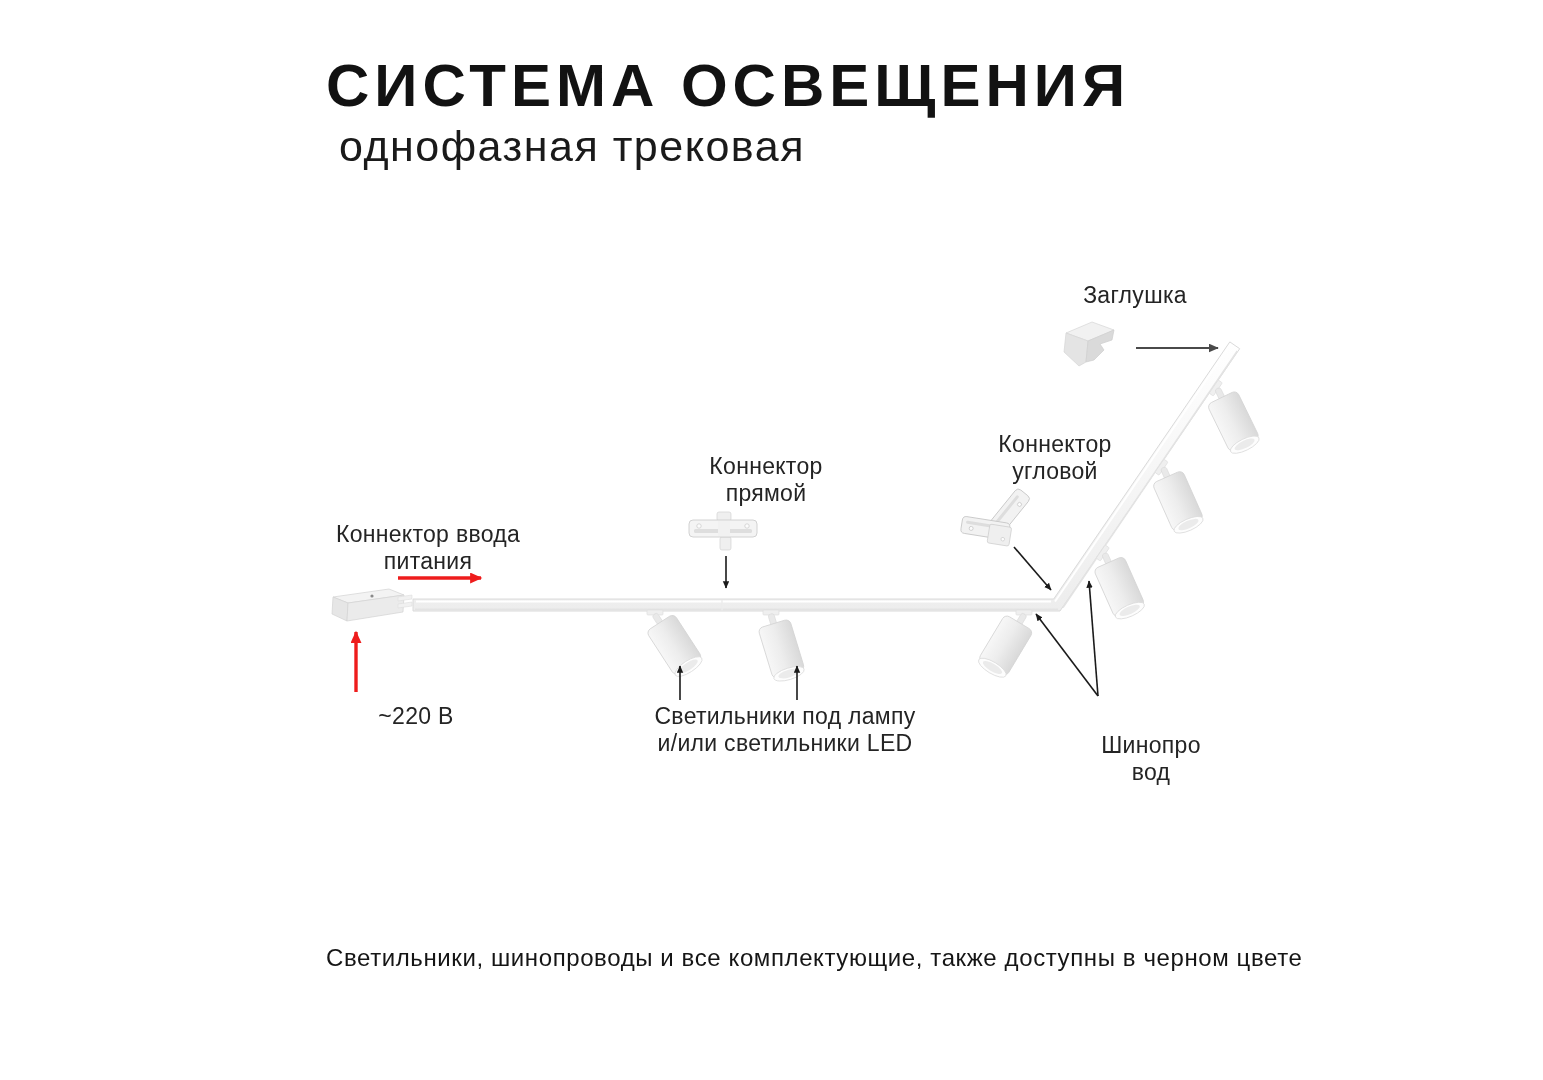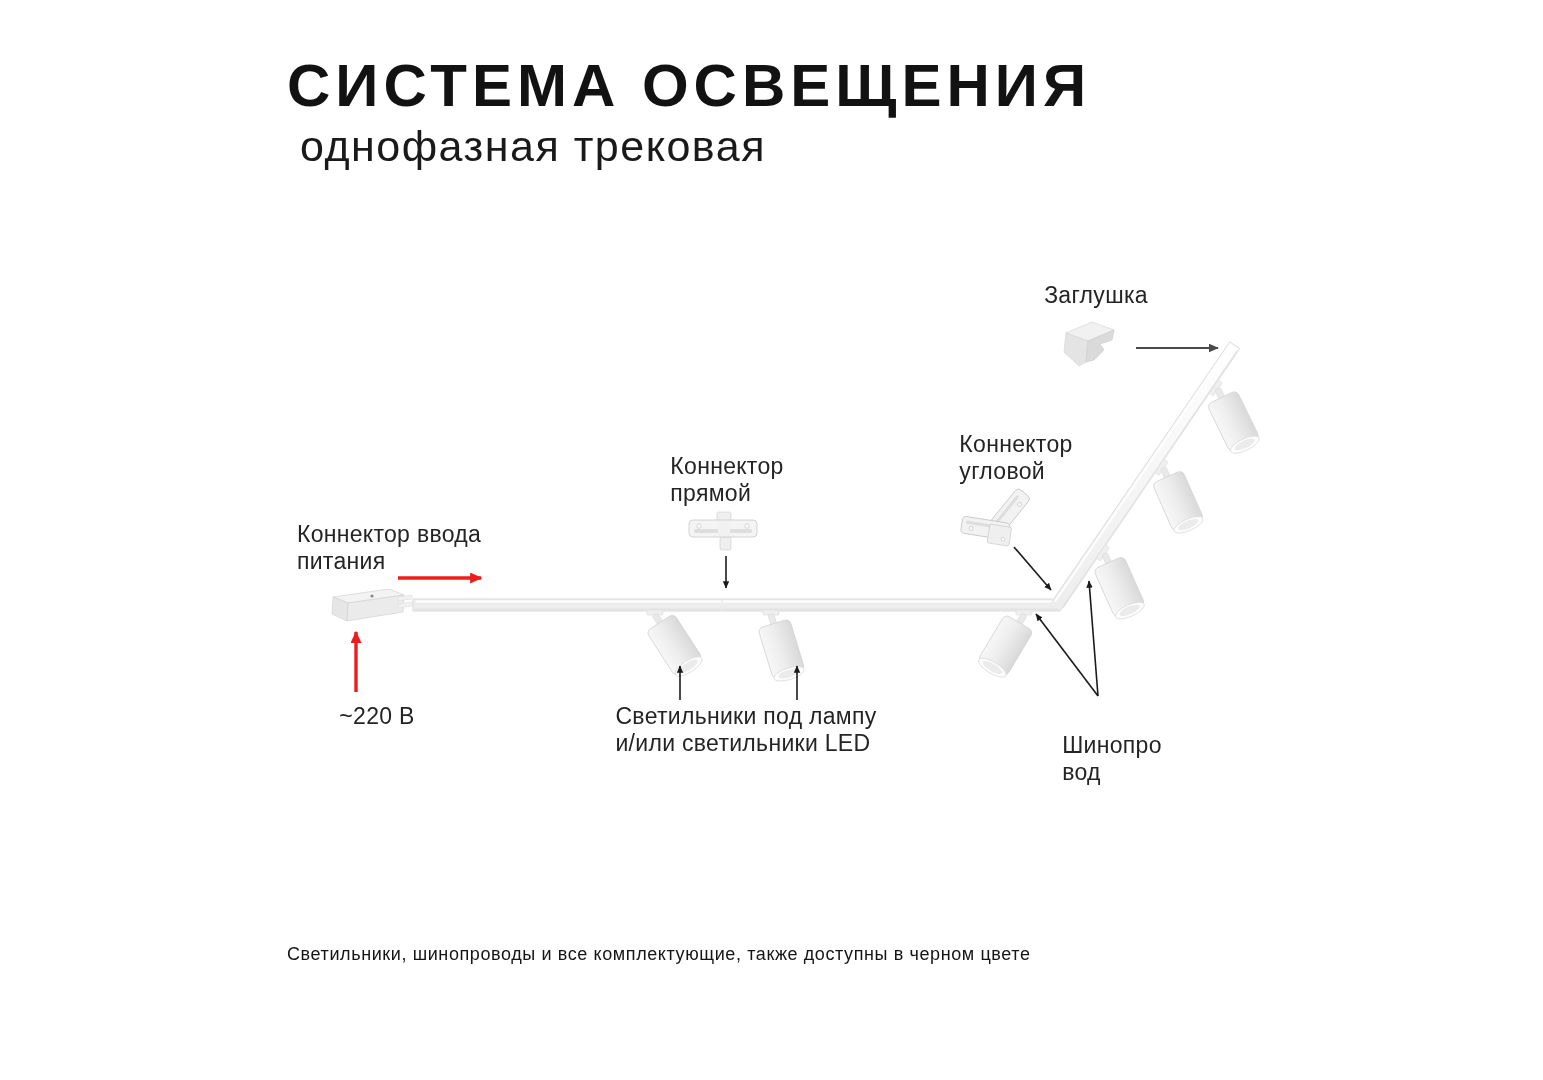--- a/index.html
+++ b/index.html
@@ -1,25 +1,25 @@
 <!DOCTYPE html>
 <html style="--accent-red: #ee1c1c;"><head>
 <meta charset="utf-8">
 <style>
   html,body{margin:0;padding:0;background:#ffffff;}
   body{width:1543px;height:1080px;position:relative;overflow:hidden;
        font-family:"Liberation Sans","DejaVu Sans",sans-serif;color:#1c1c1c;}
-  .abs{position:absolute;}
+  .abs{position:absolute;margin-left:39px;}
   .title{left:287px;top:56px;font-size:60px;line-height:60px;font-weight:bold;
          letter-spacing:5px;color:#121212;white-space:nowrap;}
   .subtitle{left:300px;top:122px;font-size:43px;line-height:48px;font-weight:400;
             letter-spacing:1.5px;color:#1a1a1a;white-space:nowrap;}
   .dlabel{font-size:23px;line-height:27px;letter-spacing:.3px;color:#242424;
-          white-space:pre-line;transform:translateX(-50%);}
-  .footnote{left:287px;top:944px;font-size:18px;letter-spacing:.6px;color:#151515;
+          text-align:center;white-space:pre-line;transform:translateX(-50%);}
+  .footnote{left:287px;top:944px;font-size:24px;letter-spacing:.6px;color:#151515;
             white-space:nowrap;}
   svg{position:absolute;left:0;top:0;}
   .arrow-black{stroke:#1b1b1b;stroke-width:1.6;fill:none;}
   .arrow-gray{stroke:#4a4a4a;stroke-width:2;fill:none;}
   .arrow-red{stroke:var(--accent-red,#ee1c1c);stroke-width:3.4;fill:none;}
   .mk-black{fill:#1b1b1b;} .mk-gray{fill:#4a4a4a;} .mk-red{fill:var(--accent-red,#ee1c1c);}
 </style>
 </head>
 <body>
 

